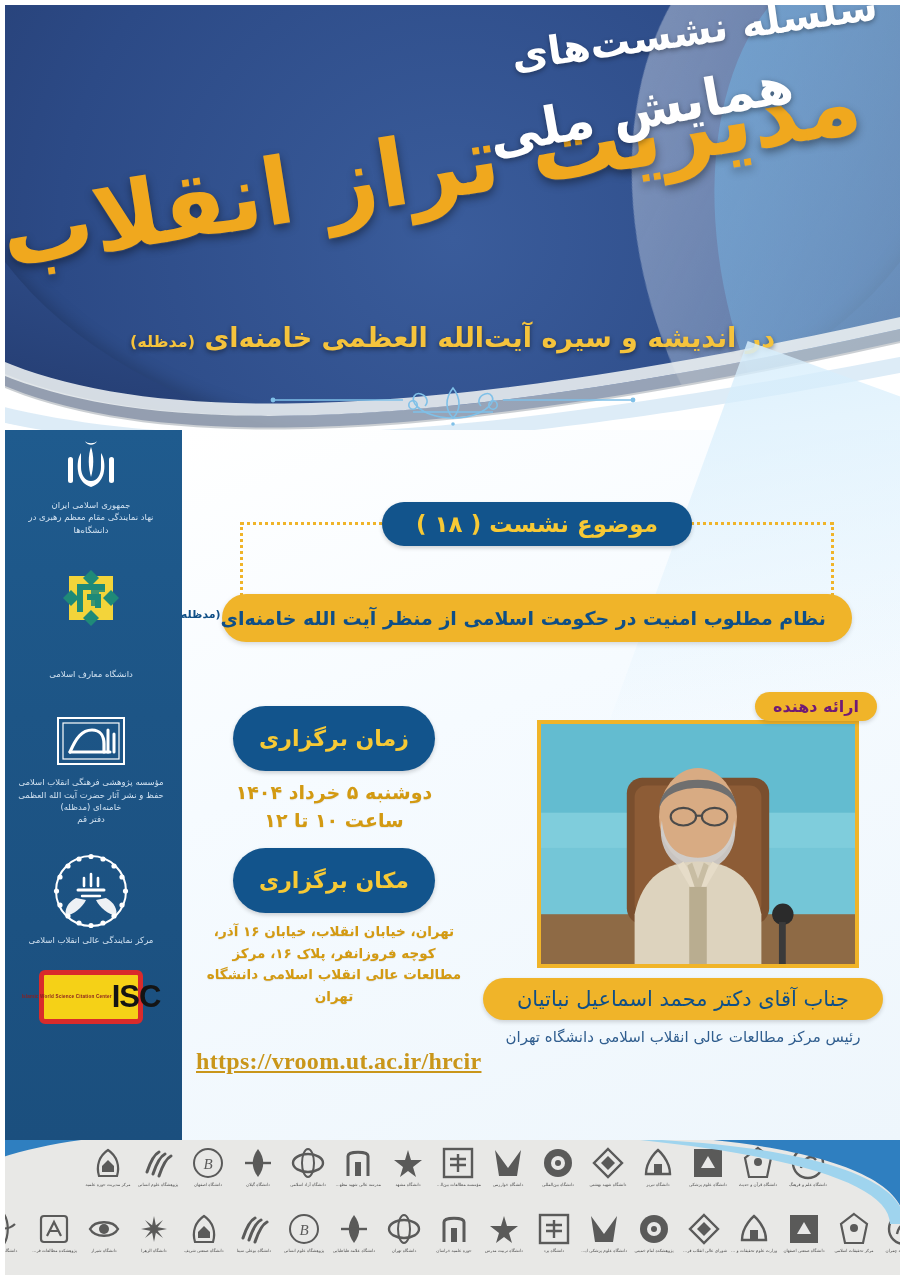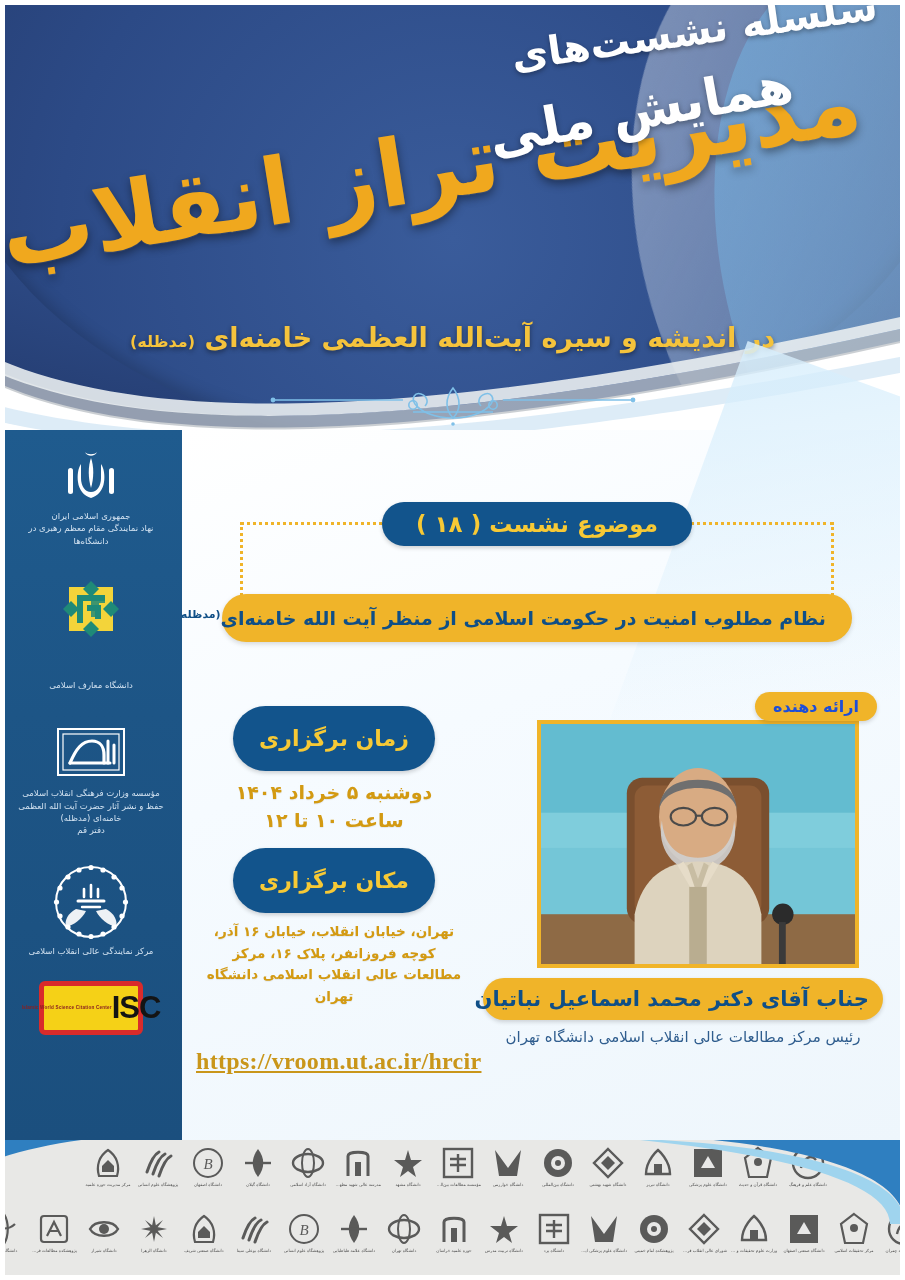--- a/index.html
+++ b/index.html
@@ -152,21 +152,21 @@
 
   
   .sidebar {
     position: absolute;
     left: 0;
     top: 430px;
     width: 182px;
     height: 710px;
     background: linear-gradient(180deg, #1f5b8e 0%, #1d5586 40%, #1b4f7e 100%);
     z-index: 20;
-    padding-top: 18px;
+    padding-top: 7px;
     display: flex;
     flex-direction: column;
     align-items: center;
   }
   .side-logo {
     width: 100%;
     display: flex;
     flex-direction: column;
     align-items: center;
     color: #eaf3fb;
@@ -248,21 +248,21 @@
     font-weight: 700;
     white-space: nowrap;
   }
   .pill-blue {
     background: #12548c;
     color: #f7c935;
     box-shadow: 0 2px 4px rgba(0,0,0,.18);
   }
   .pill-gold {
     background: #f0b429;
-    color: #1d4ed8;
+    color: #701a75;
     box-shadow: 0 2px 4px rgba(0,0,0,.15);
   }
 
   
   .topic-wrap {
     position: absolute;
     left: 40px; top: 72px;
     width: 630px;
   }
   .topic-head {
@@ -369,21 +369,21 @@
   .speaker-name {
     position: absolute;
     right: 0; left: 0;
     top: 280px;
     background: #f0b429;
     border-radius: 999px;
     padding: 9px 14px;
     text-align: center;
     color: #0f4f87;
     font-size: 21px;
-    font-weight: 700;
+    font-weight: 400;
     box-shadow: 0 2px 4px rgba(0,0,0,.16);
     white-space: nowrap;
   }
   .speaker-role {
     position: absolute;
     right: 0; left: 0;
     top: 330px;
     text-align: center;
     color: #2f5d8e;
     font-size: 15px;
@@ -569,21 +569,21 @@
     </div>
 
     <div class="side-logo" style="margin-bottom:26px;">
       <svg class="emblem-inst" viewBox="0 0 86 60">
         <rect x="10" y="6" width="66" height="46" fill="none" stroke="#ffffff" stroke-width="2"></rect>
         <rect x="15" y="11" width="56" height="36" fill="none" stroke="#ffffff" stroke-width="1.2"></rect>
         <path d="M22 40 C28 26 34 18 44 18 C52 18 56 24 56 32 L56 40" fill="none" stroke="#ffffff" stroke-width="3.2" stroke-linecap="round"></path>
         <path d="M60 40 L60 18 M66 40 L66 22" stroke="#ffffff" stroke-width="3" stroke-linecap="round"></path>
         <path d="M22 40 L62 40" stroke="#ffffff" stroke-width="3" stroke-linecap="round"></path>
       </svg>
-      <div class="side-cap" style="white-space:pre-line;">مؤسسه وزارت فرهنگی انقلاب اسلامی
+      <div class="side-cap" style="white-space:pre-line;">مؤسسه پژوهشی فرهنگی انقلاب اسلامی
 حفظ و نشر آثار حضرت آیت الله العظمی خامنه‌ای (مدظله)
 دفتر قم</div>
     </div>
 
     <div class="side-logo" style="margin-bottom:24px;">
       <svg class="emblem-ut" viewBox="0 0 78 78">
         <circle cx="39" cy="39" r="35" fill="none" stroke="#ffffff" stroke-width="2"></circle>
         <g fill="#ffffff">
           <circle cx="39" cy="4.5" r="2.6"></circle>
             <circle cx="51" cy="7" r="2.6"></circle>

